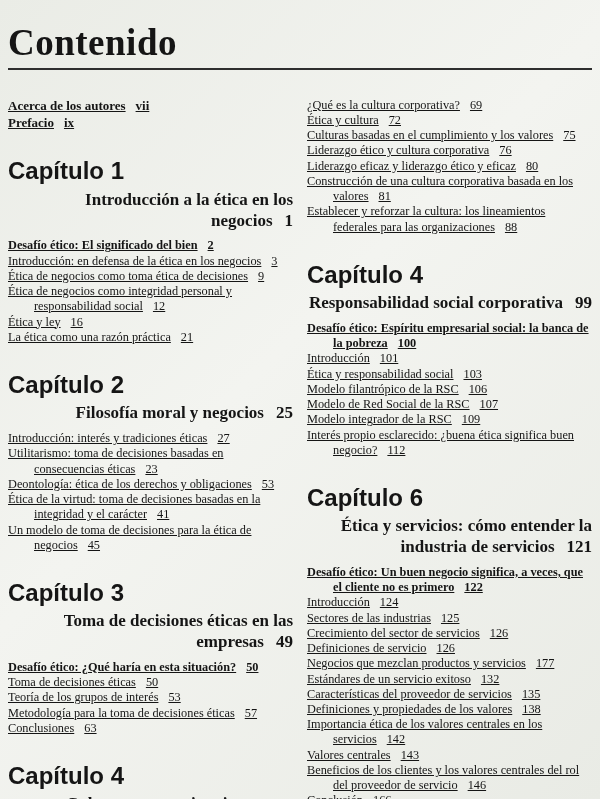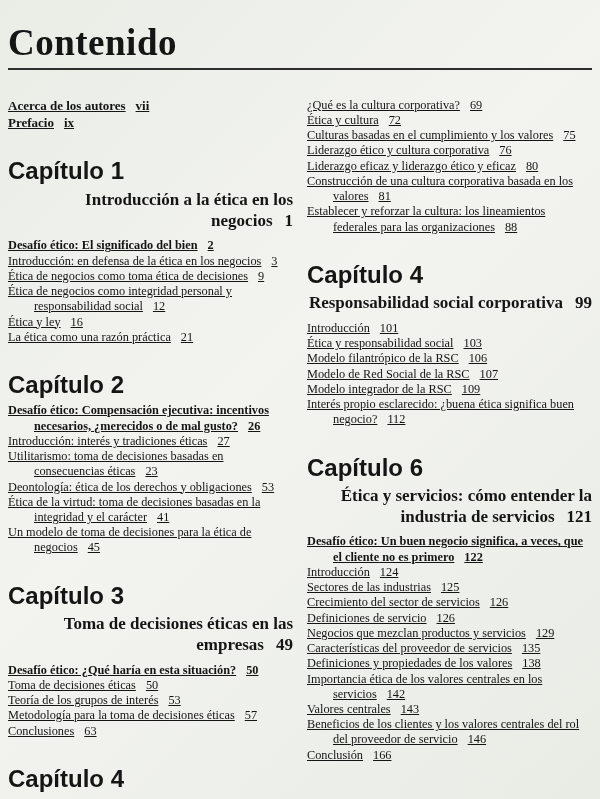--- a/index.html
+++ b/index.html
@@ -93,21 +93,21 @@
           <h3 class="chapter-title"><span class="t">Introducción a la ética en los negocios</span><span class="pg">1</span></h3>
           <p class="entry bold"><span class="t">Desafío ético: El significado del bien</span><span class="pg">2</span></p>
           <p class="entry"><span class="t">Introducción: en defensa de la ética en los negocios</span><span class="pg">3</span></p>
           <p class="entry"><span class="t">Ética de negocios como toma ética de decisiones</span><span class="pg">9</span></p>
           <p class="entry"><span class="t">Ética de negocios como integridad personal y responsabilidad social</span><span class="pg">12</span></p>
           <p class="entry"><span class="t">Ética y ley</span><span class="pg">16</span></p>
           <p class="entry"><span class="t">La ética como una razón práctica</span><span class="pg">21</span></p>
         </div>
         <div class="block chapter">
           <h2 class="kicker">Capítulo 2</h2>
-          <p class="entry bold"><span class="t">Desafío ético: Compensación ejecutiva: incentivos necesarios, ¿merecidos o de mal gusto?</span><span class="pg">26</span></p>
+          <h3 class="chapter-title"><span class="t">Filosofía moral y negocios</span><span class="pg">25</span></h3>
           <p class="entry"><span class="t">Introducción: interés y tradiciones éticas</span><span class="pg">27</span></p>
           <p class="entry"><span class="t">Utilitarismo: toma de decisiones basadas en consecuencias éticas</span><span class="pg">23</span></p>
           <p class="entry"><span class="t">Deontología: ética de los derechos y obligaciones</span><span class="pg">53</span></p>
           <p class="entry"><span class="t">Ética de la virtud: toma de decisiones basadas en la integridad y el carácter</span><span class="pg">41</span></p>
           <p class="entry"><span class="t">Un modelo de toma de decisiones para la ética de negocios</span><span class="pg">45</span></p>
         </div>
         <div class="block chapter">
           <h2 class="kicker">Capítulo 3</h2>
           <h3 class="chapter-title"><span class="t">Toma de decisiones éticas en las empresas</span><span class="pg">49</span></h3>
           <p class="entry bold"><span class="t">Desafío ético: ¿Qué haría en esta situación?</span><span class="pg">50</span></p>
@@ -127,36 +127,38 @@
           <p class="entry"><span class="t">Ética y cultura</span><span class="pg">72</span></p>
           <p class="entry"><span class="t">Culturas basadas en el cumplimiento y los valores</span><span class="pg">75</span></p>
           <p class="entry"><span class="t">Liderazgo ético y cultura corporativa</span><span class="pg">76</span></p>
           <p class="entry"><span class="t">Liderazgo eficaz y liderazgo ético y eficaz</span><span class="pg">80</span></p>
           <p class="entry"><span class="t">Construcción de una cultura corporativa basada en los valores</span><span class="pg">81</span></p>
           <p class="entry"><span class="t">Establecer y reforzar la cultura: los lineamientos federales para las organizaciones</span><span class="pg">88</span></p>
         </div>
         <div class="block chapter">
           <h2 class="kicker">Capítulo 4</h2>
           <h3 class="chapter-title"><span class="t">Responsabilidad social corporativa</span><span class="pg">99</span></h3>
+          <p class="entry bold"><span class="t">Desafío ético: Espíritu empresarial social: la banca de la pobreza</span><span class="pg">100</span></p>
           <p class="entry"><span class="t">Introducción</span><span class="pg">101</span></p>
           <p class="entry"><span class="t">Ética y responsabilidad social</span><span class="pg">103</span></p>
           <p class="entry"><span class="t">Modelo filantrópico de la RSC</span><span class="pg">106</span></p>
           <p class="entry"><span class="t">Modelo de Red Social de la RSC</span><span class="pg">107</span></p>
           <p class="entry"><span class="t">Modelo integrador de la RSC</span><span class="pg">109</span></p>
           <p class="entry"><span class="t">Interés propio esclarecido: ¿buena ética significa buen negocio?</span><span class="pg">112</span></p>
         </div>
         <div class="block chapter">
           <h2 class="kicker">Capítulo 6</h2>
           <h3 class="chapter-title"><span class="t">Ética y servicios: cómo entender la industria de servicios</span><span class="pg">121</span></h3>
           <p class="entry bold"><span class="t">Desafío ético: Un buen negocio significa, a veces, que el cliente no es primero</span><span class="pg">122</span></p>
           <p class="entry"><span class="t">Introducción</span><span class="pg">124</span></p>
           <p class="entry"><span class="t">Sectores de las industrias</span><span class="pg">125</span></p>
           <p class="entry"><span class="t">Crecimiento del sector de servicios</span><span class="pg">126</span></p>
           <p class="entry"><span class="t">Definiciones de servicio</span><span class="pg">126</span></p>
-          <p class="entry"><span class="t">Negocios que mezclan productos y servicios</span><span class="pg">129</span></p>
+          <p class="entry"><span class="t">Negocios que mezclan productos y servicios</span><span class="pg">177</span></p>
+          <p class="entry"><span class="t">Estándares de un servicio exitoso</span><span class="pg">132</span></p>
           <p class="entry"><span class="t">Características del proveedor de servicios</span><span class="pg">135</span></p>
           <p class="entry"><span class="t">Definiciones y propiedades de los valores</span><span class="pg">138</span></p>
           <p class="entry"><span class="t">Importancia ética de los valores centrales en los servicios</span><span class="pg">142</span></p>
           <p class="entry"><span class="t">Valores centrales</span><span class="pg">143</span></p>
           <p class="entry"><span class="t">Beneficios de los clientes y los valores centrales del rol del proveedor de servicio</span><span class="pg">146</span></p>
           <p class="entry"><span class="t">Conclusión</span><span class="pg">166</span></p>
         </div>
       </div>
   </div>
 </div>

